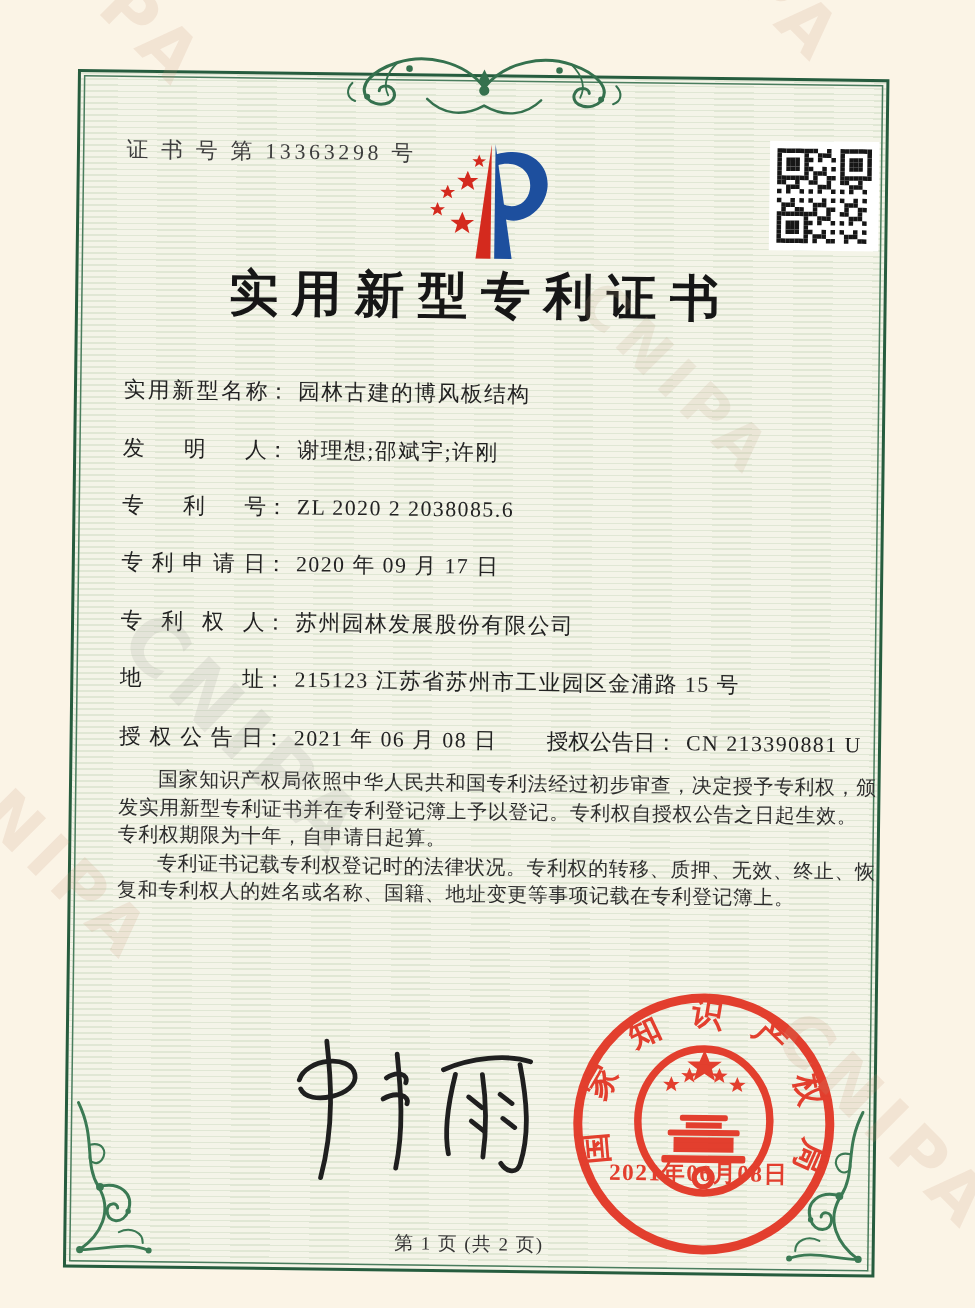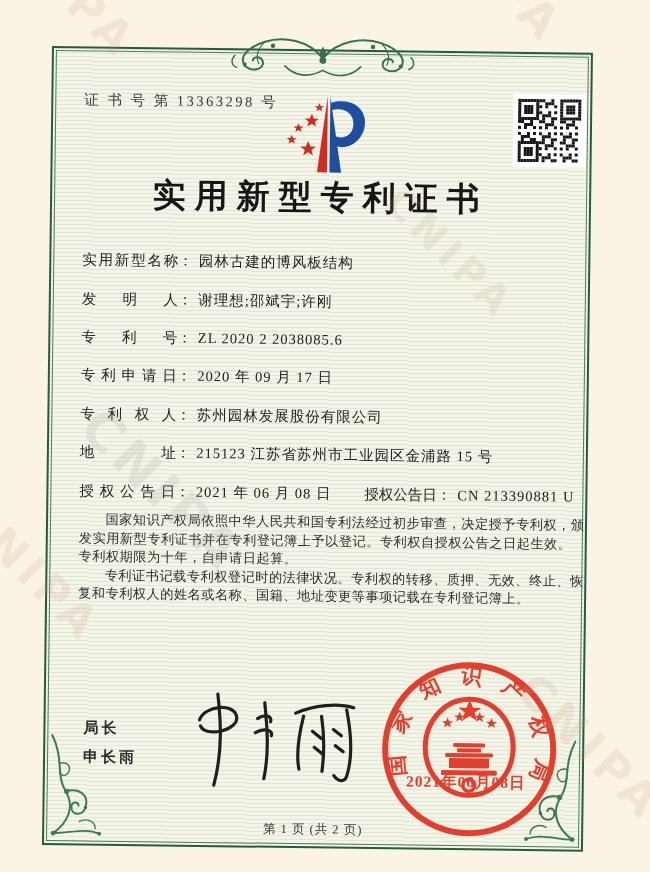--- a/index.html
+++ b/index.html
@@ -357,24 +357,20 @@
         <span class="flabel">授权公告日</span><span class="fcolon">：</span><span class="fvalue">2021 年 06 月 08 日</span>
         <span class="grant2"><span>授权公告日</span><span class="fcolon">：</span><span class="fvalue">CN 213390881 U</span></span>
       </div>
     </div>
 
     <div class="paras">
       <p>国家知识产权局依照中华人民共和国专利法经过初步审查，决定授予专利权，颁发实用新型专利证书并在专利登记簿上予以登记。专利权自授权公告之日起生效。专利权期限为十年，自申请日起算。</p>
       <p>专利证书记载专利权登记时的法律状况。专利权的转移、质押、无效、终止、恢复和专利权人的姓名或名称、国籍、地址变更等事项记载在专利登记簿上。</p>
     </div>
 
-    <div class="officer">
-      <div>局长</div>
-      <div>申长雨</div>
-    </div>
 
     <svg class="signature" width="180" height="105" viewBox="0 0 180 105">
       <g fill="none" stroke="#1f1f1f" stroke-width="3.2" stroke-linecap="round">
         <path d="M18,32 C22,18 52,14 55,28 C58,42 24,50 19,38"></path>
         <path d="M36,6 C39,30 42,62 33,97"></path>
         <path d="M76,30 C83,25 91,27 89,33"></path>
         <path d="M74,44 C82,39 92,41 90,47"></path>
         <path d="M83,14 C86,40 88,64 83,90"></path>
         <path d="M114,24 C132,16 156,13 172,18"></path>
         <path d="M122,27 C117,48 115,66 118,80"></path>

